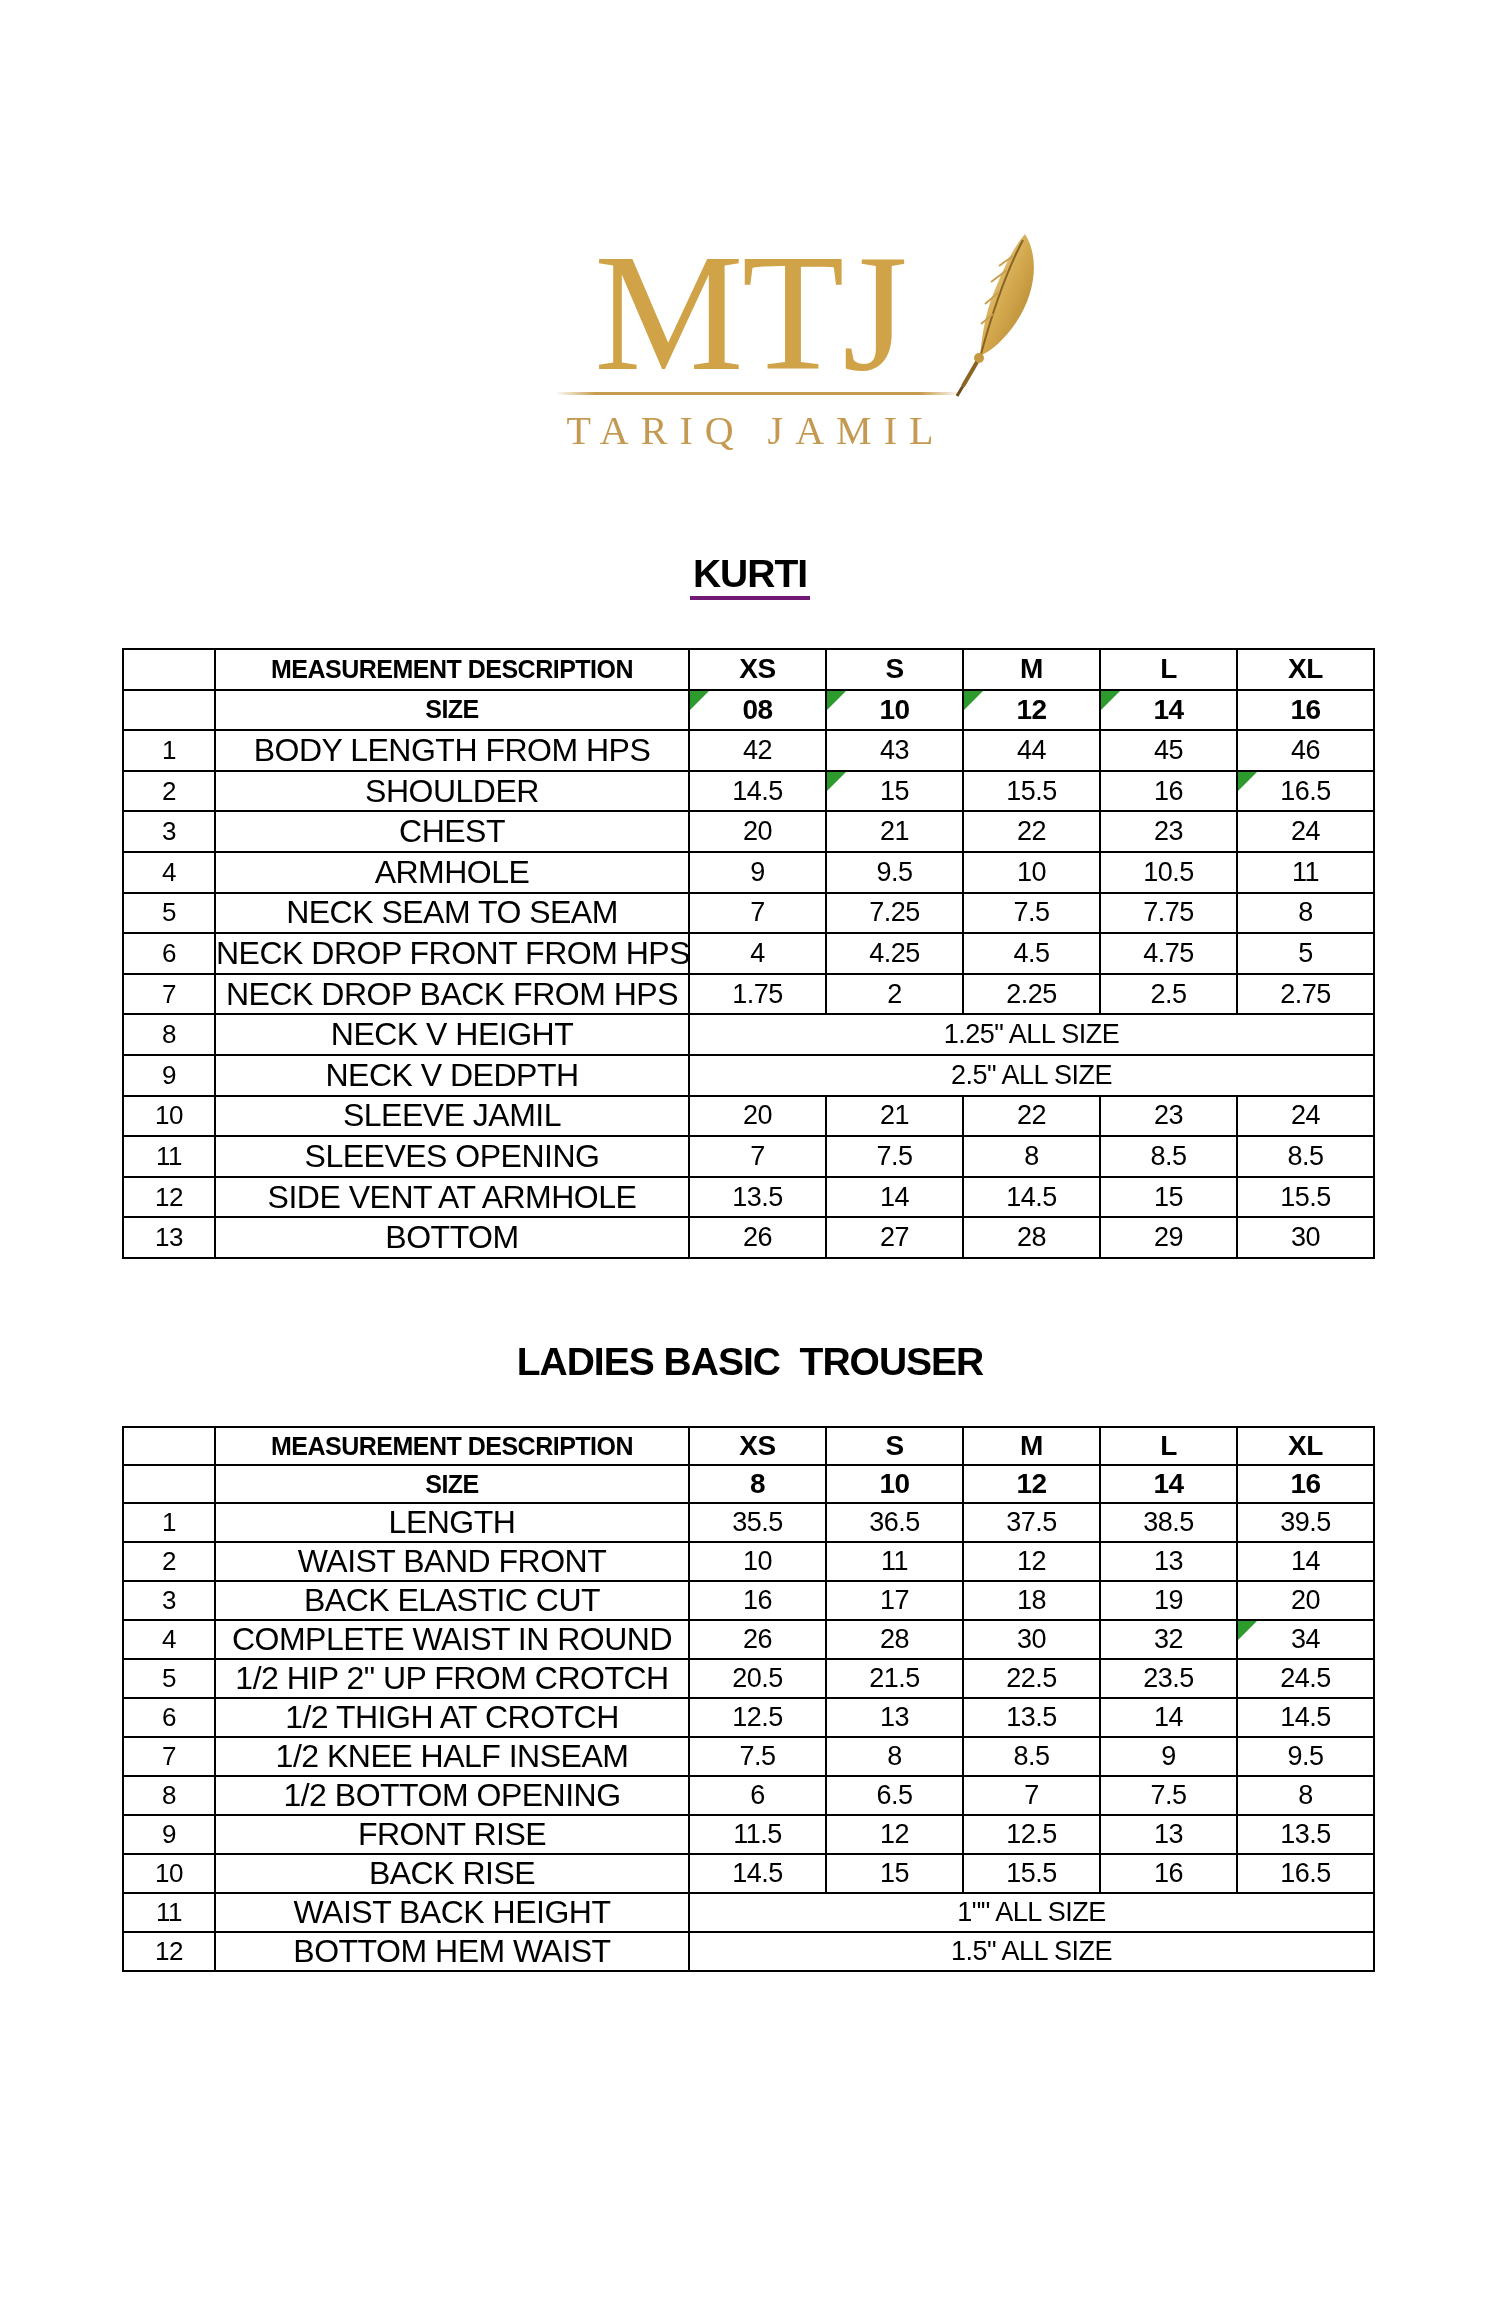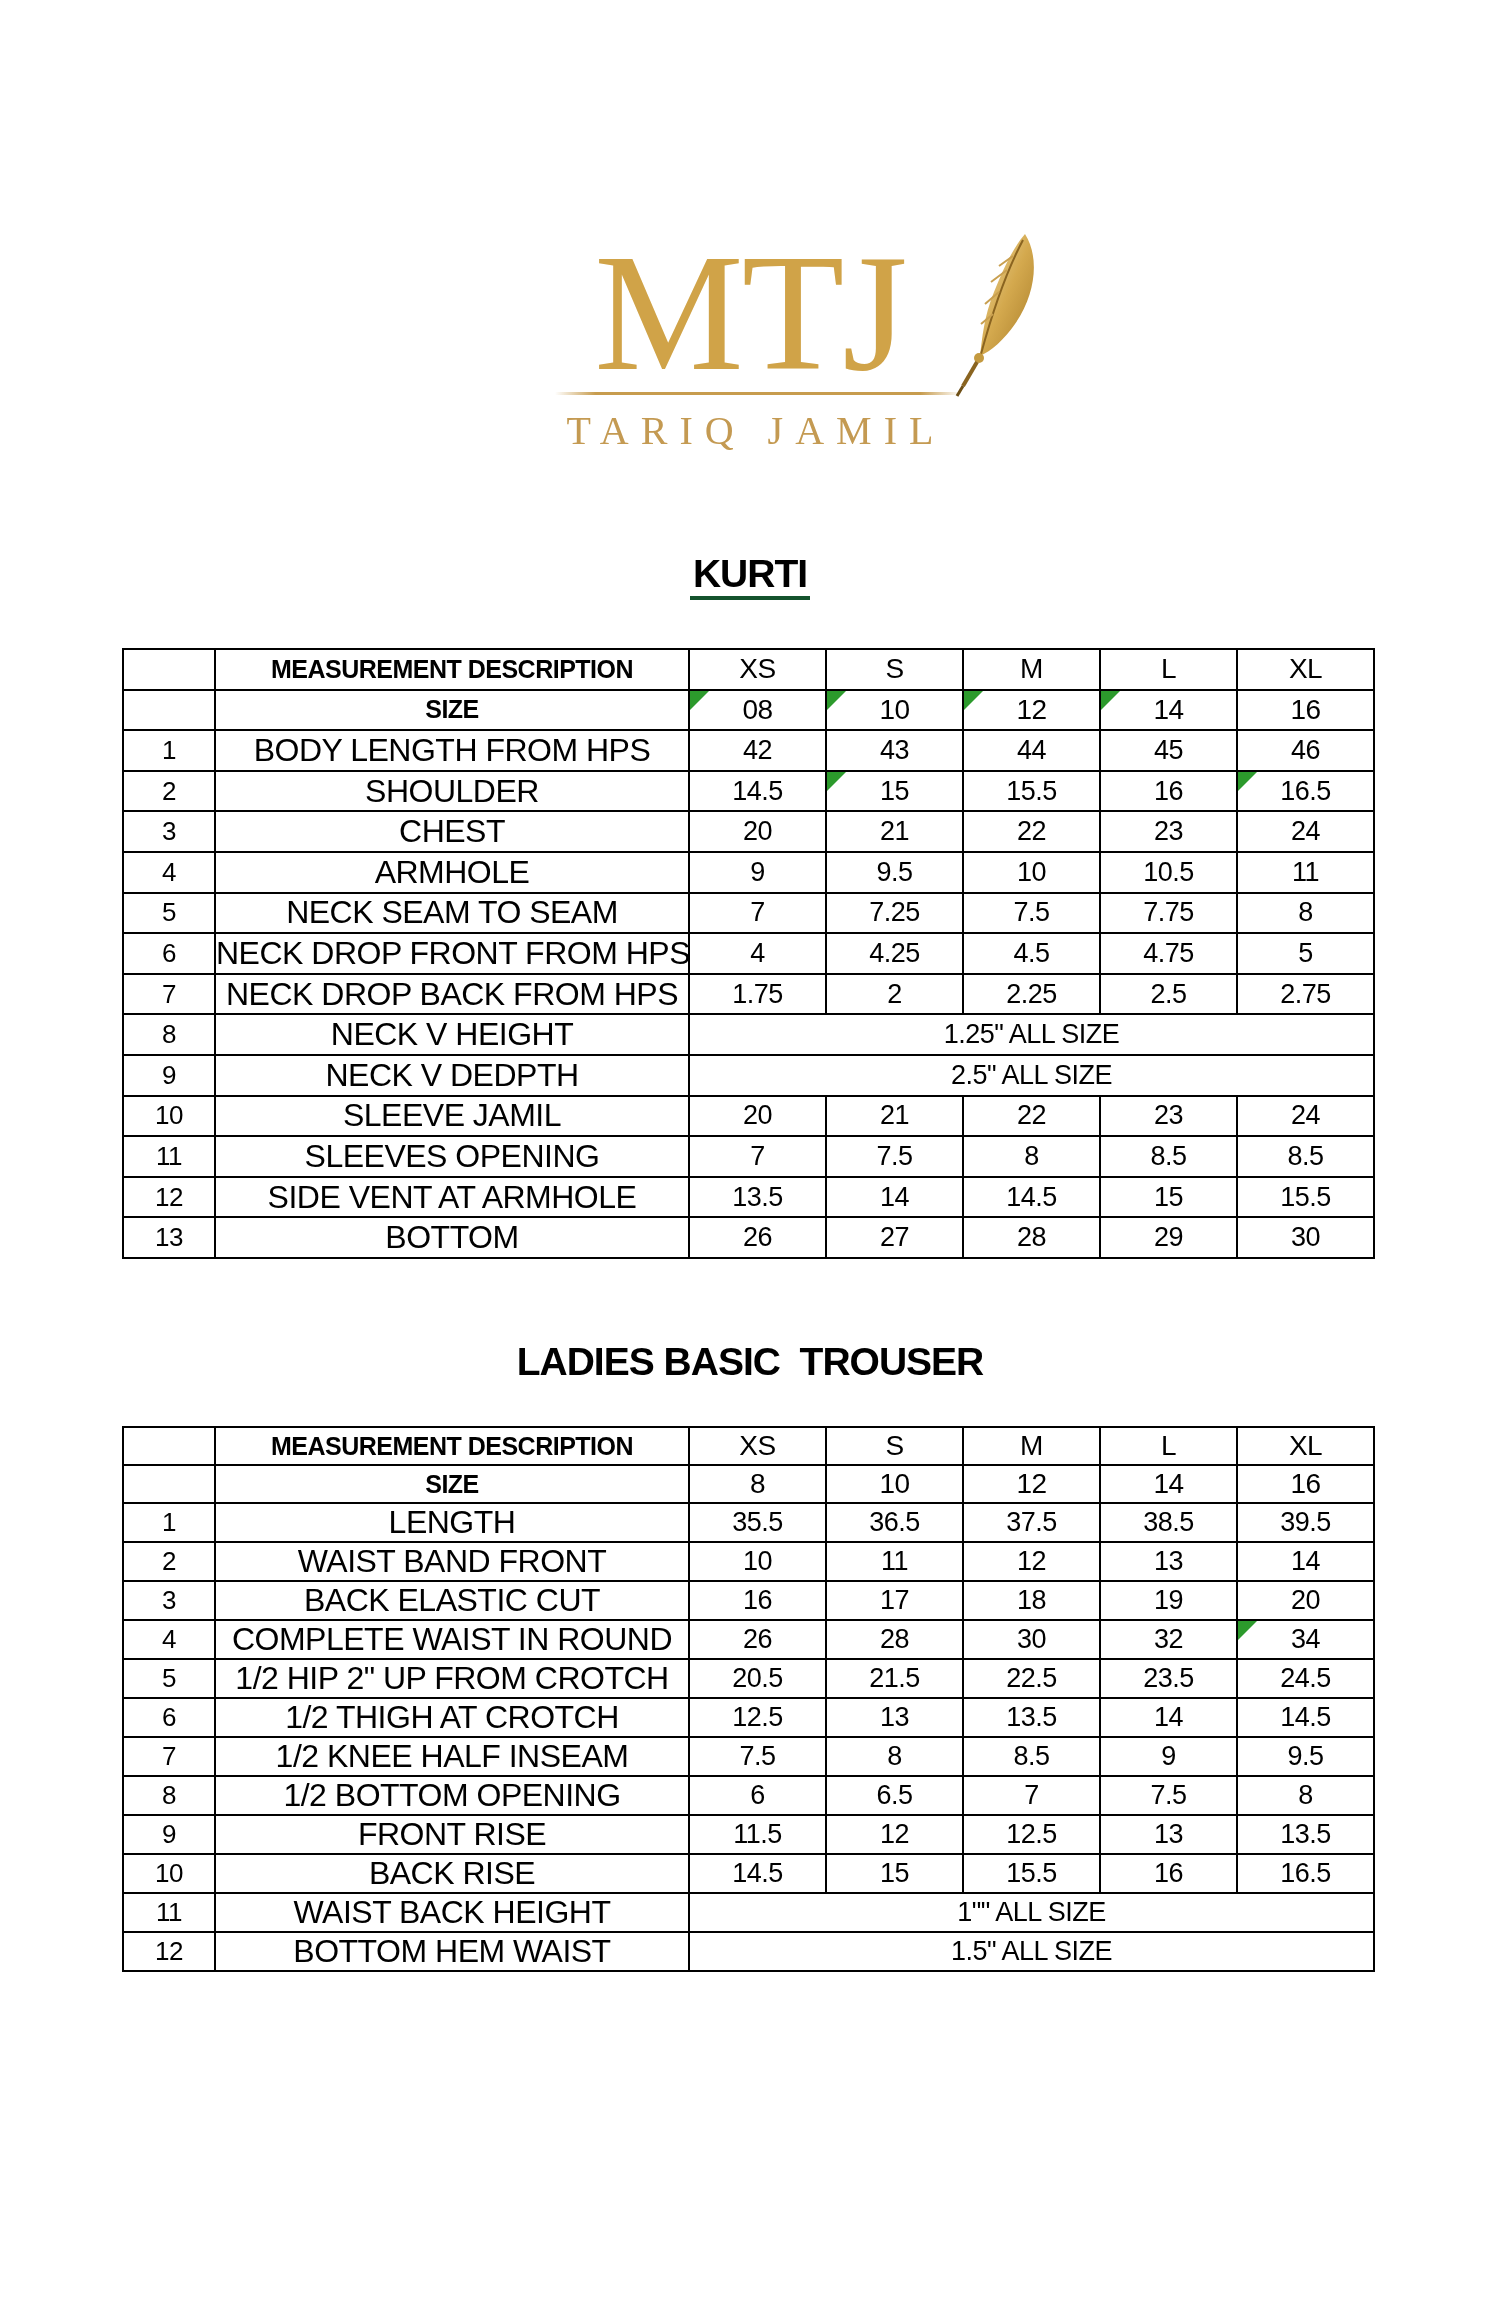--- a/index.html
+++ b/index.html
@@ -28,40 +28,40 @@
   }
   .feather{position:absolute;right:-98px;top:-14px;width:96px;height:168px;}
 
   
   .tbl-title{
     position:absolute;left:0;width:100%;text-align:center;margin:0;
     font-size:39px;font-weight:bold;letter-spacing:-1px;white-space:pre;
   }
   #kurti-title{top:552px;}
   #trouser-title{top:1340px;}
-  .u{border-bottom:4px solid #14532d;padding:0 3px 1px 3px;}
+  .u{border-bottom:4px solid #701a75;padding:0 3px 1px 3px;}
 
   
   .tbl-wrap{position:absolute;left:122px;width:1256px;}
   #kurti-wrap{top:648px;}
   #trouser-wrap{top:1426px;}
   table.sheet{
     border-collapse:collapse;table-layout:fixed;width:1252px;
     border:1px solid #f9a8d4;
   }
   col.c0{width:92px;} col.c1{width:474px;} col.cs{width:137px;}
   .sheet th,.sheet td{
     border:2px solid #000;padding:0;margin:0;
     vertical-align:middle;white-space:nowrap;overflow:hidden;
     font-family:"Liberation Sans", sans-serif;letter-spacing:-.5px;
   }
   .t0 th,.t0 td{height:38.6px;}
   .t1 th,.t1 td{height:36.2px;}
   .h-desc{font-size:25px;font-weight:bold;text-align:center;letter-spacing:-1px;}
-  .h-size{font-size:28px;font-weight:normal;text-align:center;}
+  .h-size{font-size:28px;font-weight:bold;text-align:center;}
   .c-num{font-size:26px;text-align:center;}
   .c-desc{font-size:32px;text-align:center;padding-left:8px;letter-spacing:-.8px;}
   .c-val{font-size:27px;text-align:center;}
   .rel{position:relative;}
   .flag{
     position:absolute;top:0;left:0;width:0;height:0;
     border-top:19px solid #2c9a2c;border-right:19px solid transparent;
   }
 </style>
 </head>

